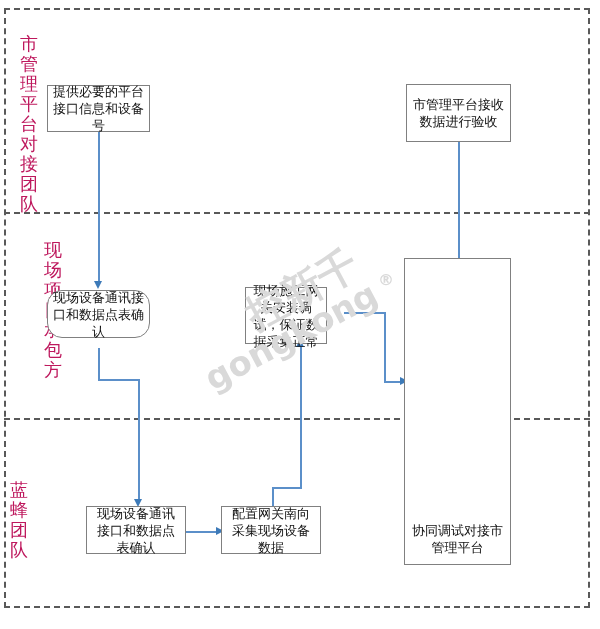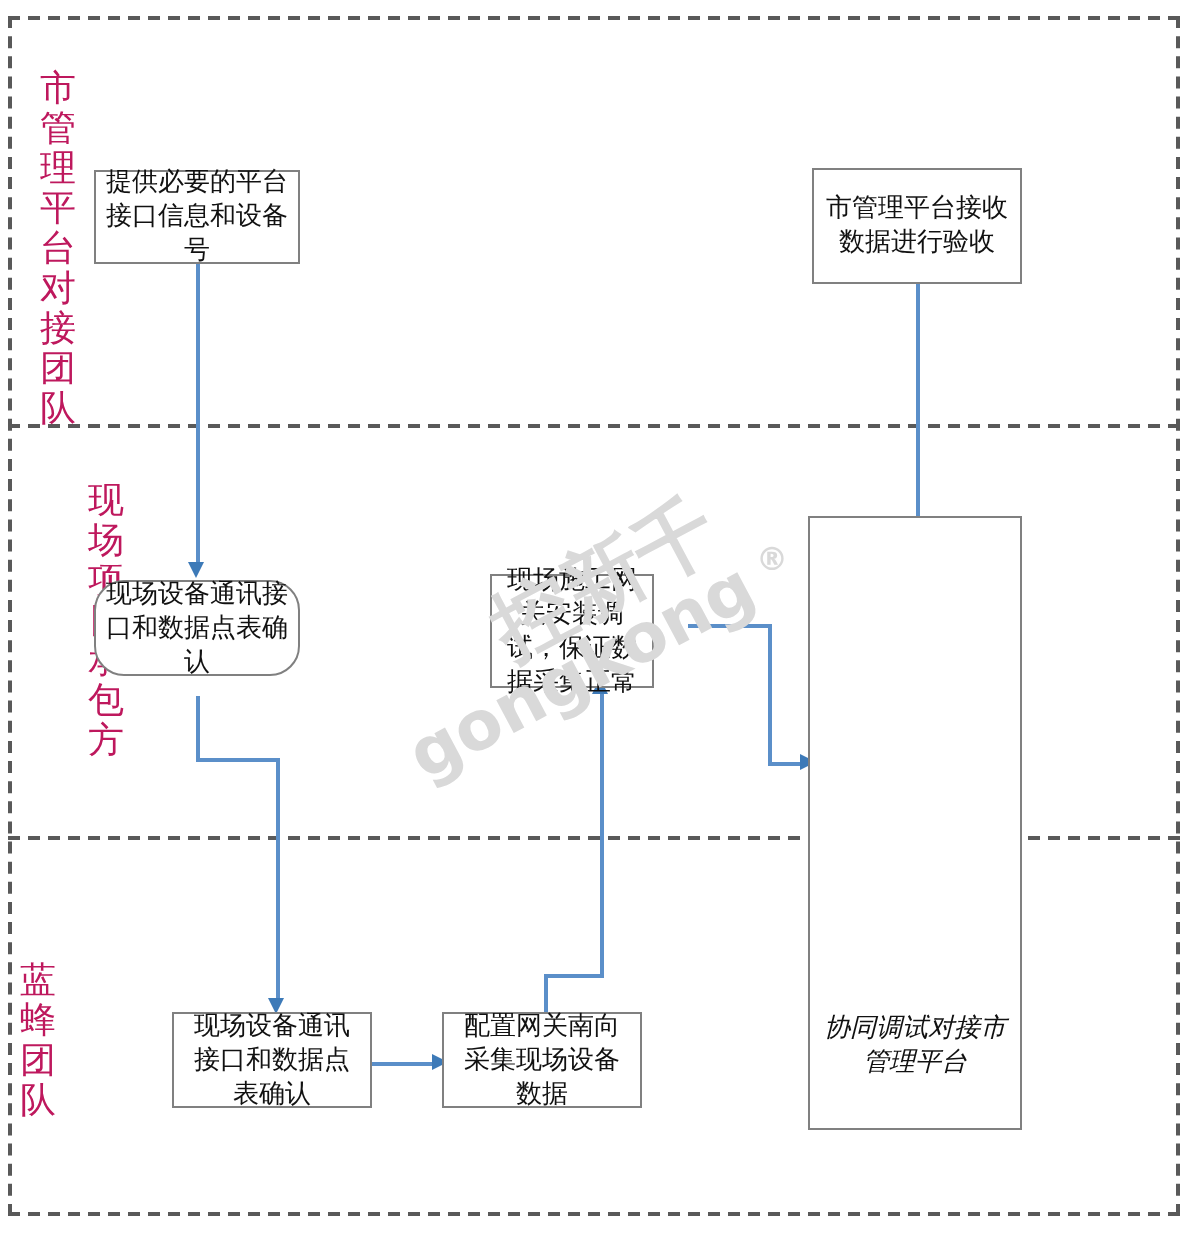--- a/index.html
+++ b/index.html
@@ -58,22 +58,21 @@
     justify-content: center;
     text-align: center;
     color: #111111;
     font-size: 13px;
     line-height: 17px;
     font-family: "DejaVu Sans", sans-serif;
     padding: 2px 4px;
   }
   .box.bottom-text {
     align-items: flex-end;
-    padding-bottom: 24px;
-    font-style: italic;
+    padding-bottom: 8px;
   }
   
   .conn {
     position: absolute;
     background: #5b8fc9;
   }
   .conn.v { width: 2px; }
   .conn.h { height: 2px; }
   .arrowhead {
     position: absolute;

